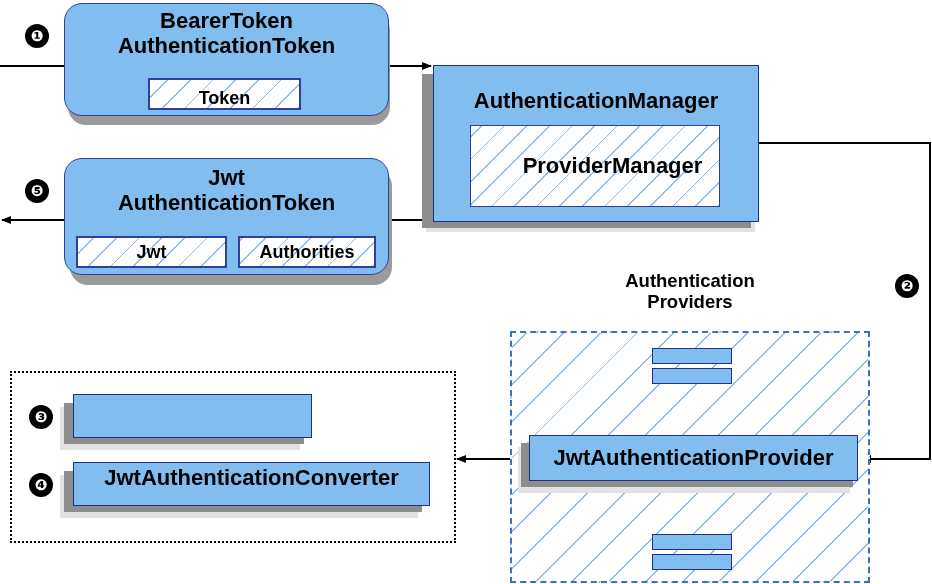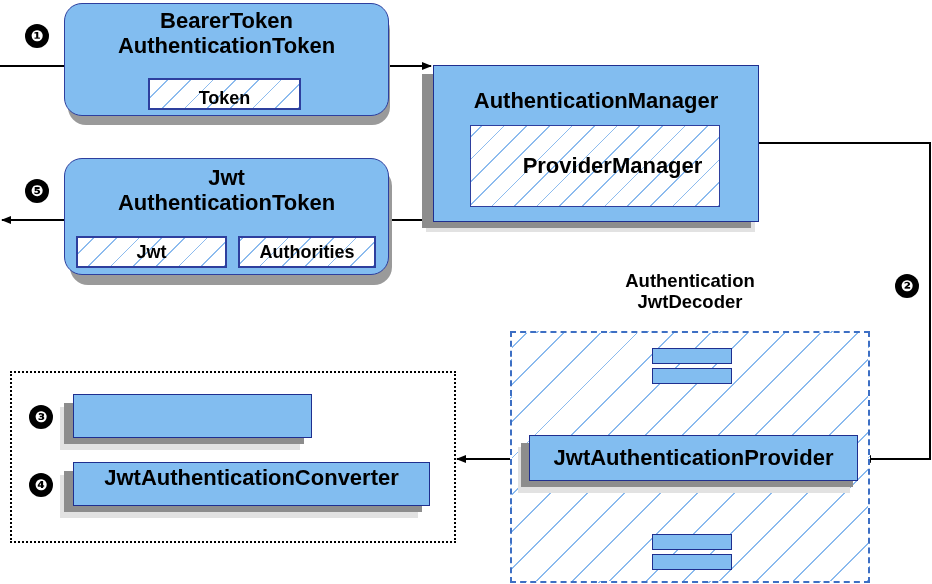--- a/index.html
+++ b/index.html
@@ -146,21 +146,21 @@
   <div class="abs sq-shadow-light" style="left:426px;top:78px;width:329px;height:154px;"></div>
   <div class="abs sq-shadow-dark" style="left:422px;top:74px;width:329px;height:154px;"></div>
   <div class="abs sq-box" style="left:433px;top:65px;width:326px;height:157px;"></div>
   <div class="label t20" style="left:433px;top:84px;width:326px;height:34px;">AuthenticationManager</div>
   <div class="abs hatch-box" style="left:470px;top:125px;width:250px;height:82px;border-width:1.5px;"></div>
   <div class="label t20" style="left:470px;top:125px;width:285px;height:82px;">ProviderManager</div>
 
   <div class="bullet" style="left:895px;top:274px;">❷</div>
 
   <div class="label t19" style="left:560px;top:268px;width:260px;height:48px;">Authentication
-JwtDecoder</div>
+Providers</div>
 
   <div class="abs hatch-region" style="left:510px;top:331px;width:360px;height:252px;"></div>
 
   <div class="abs sq-box" style="left:652px;top:348px;width:80px;height:16px;"></div>
   <div class="abs sq-box" style="left:652px;top:368px;width:80px;height:16px;"></div>
 
   <div class="abs sq-box" style="left:652px;top:534px;width:80px;height:16px;"></div>
   <div class="abs sq-box" style="left:652px;top:554px;width:80px;height:16px;"></div>
 
   <div class="abs sq-shadow-light" style="left:518px;top:447px;width:332px;height:46px;"></div>

